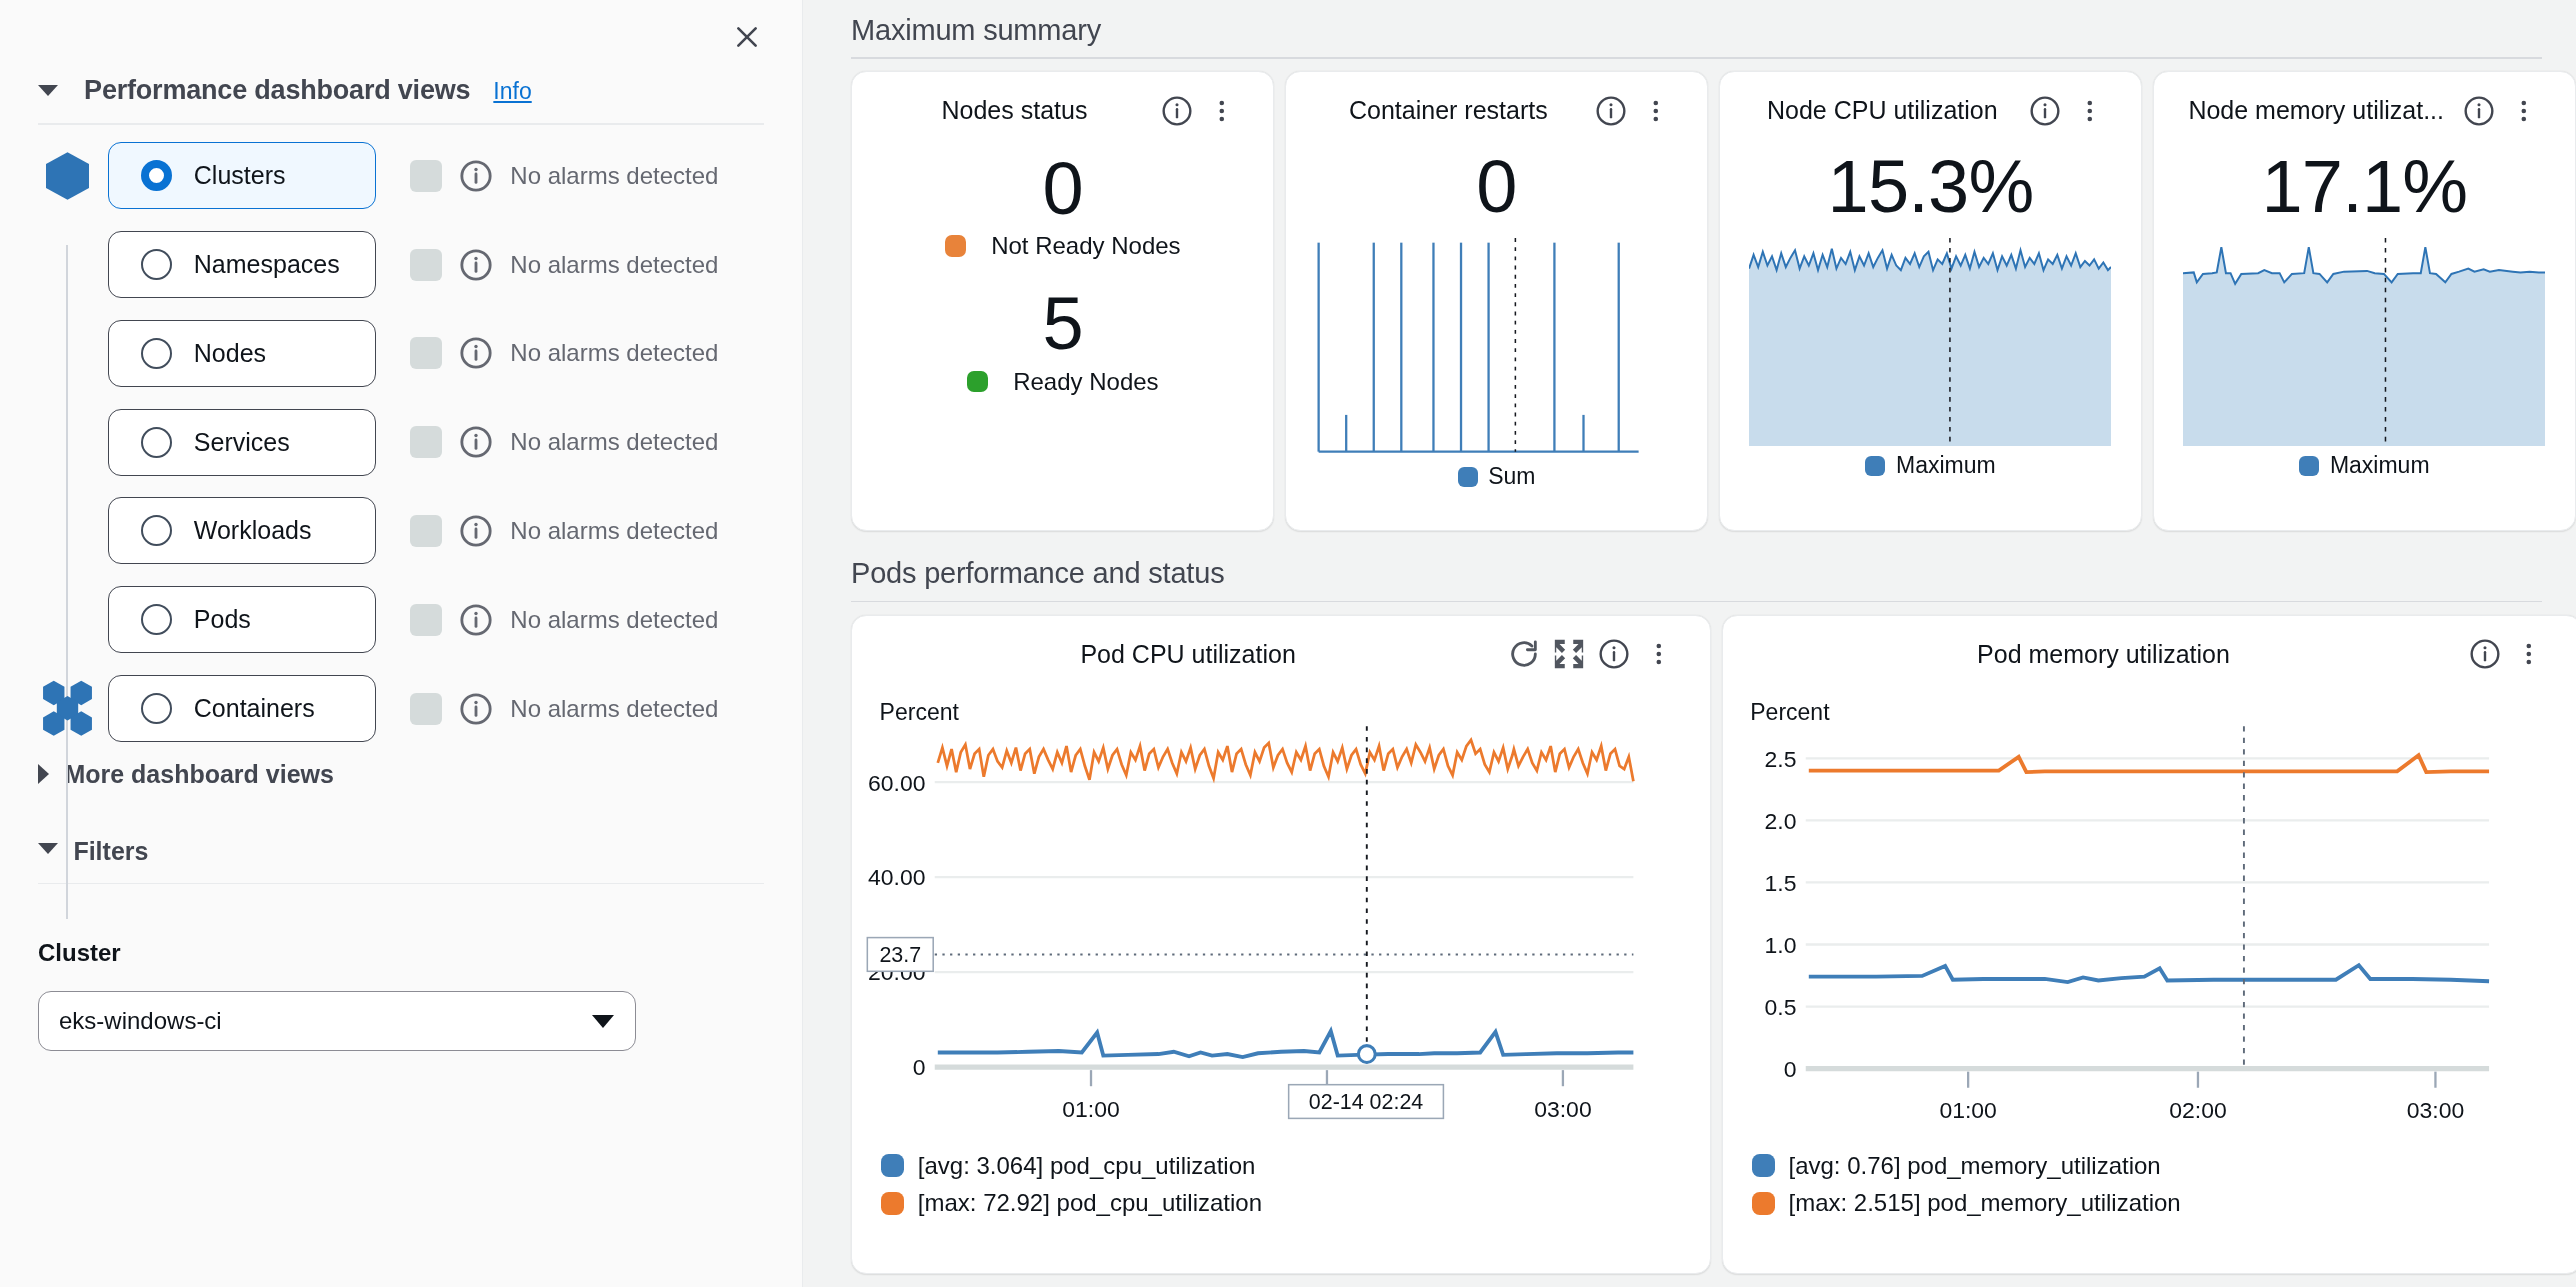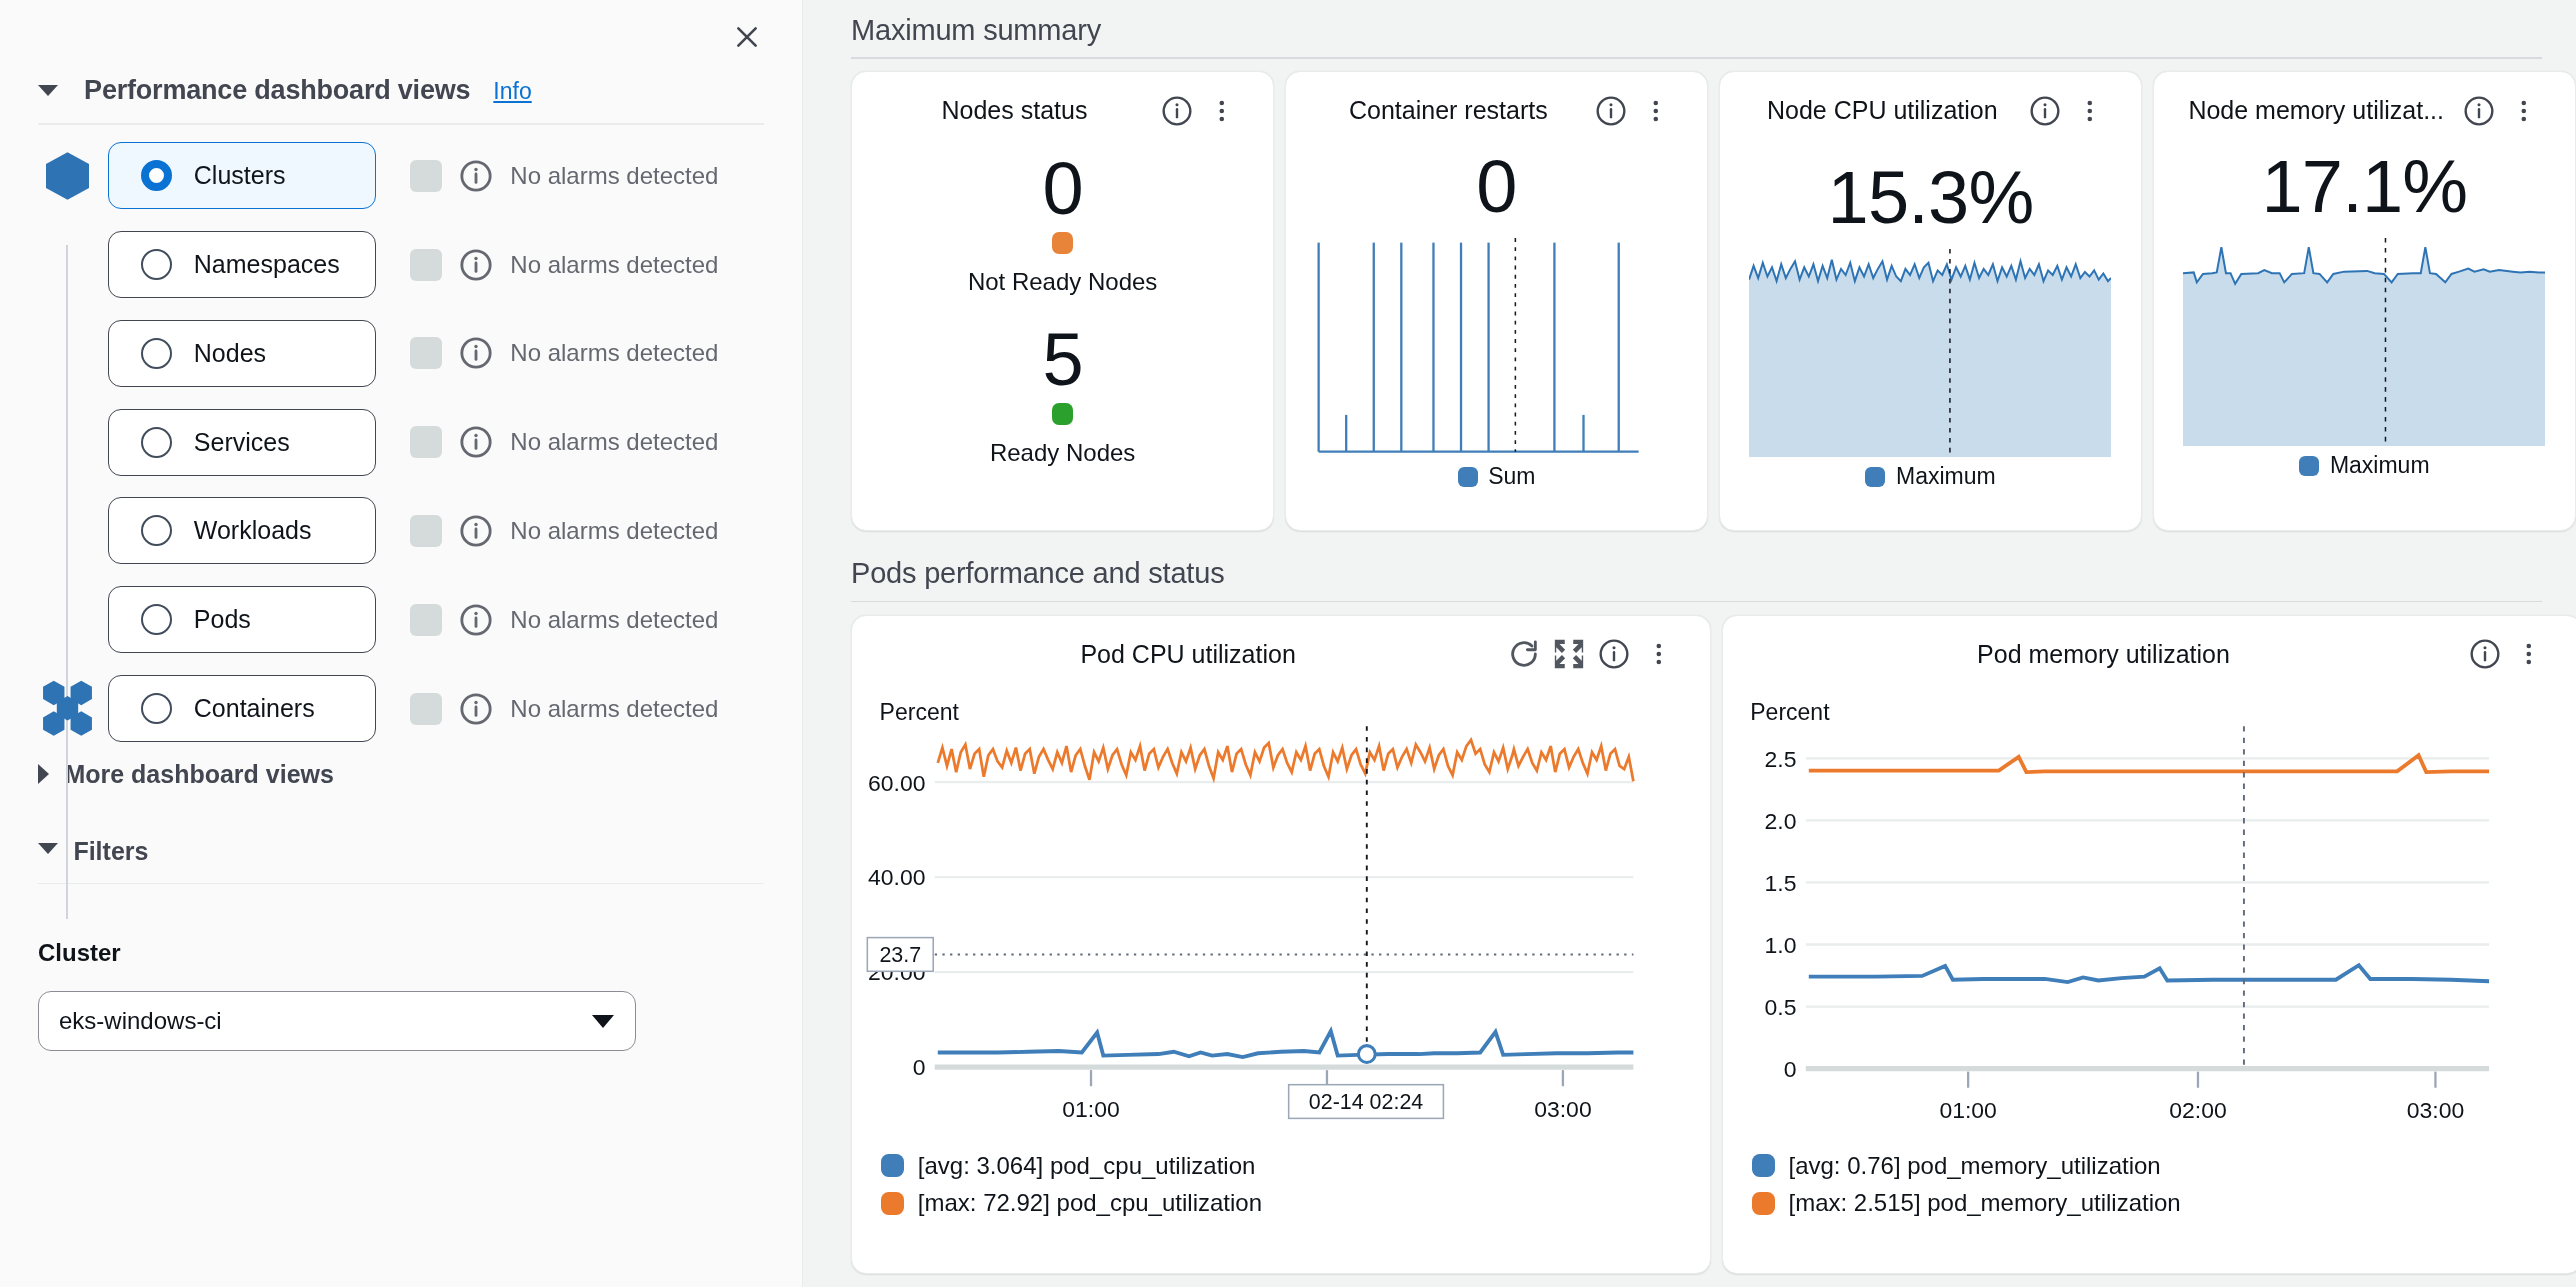--- a/index.html
+++ b/index.html
@@ -168,21 +168,21 @@
     white-space: nowrap; overflow: hidden; text-overflow: ellipsis;
   }
   .icon-btn { width: 37px; height: 37px; display:flex; align-items:center; justify-content:center; cursor: pointer; flex: none;}
   .icon-btn svg { display: block; }
 
   .big-num-wrap { text-align: center; }
   .big-num {
     font-size: 74px; font-weight: 400; color: #0f141a; line-height: 1.1;
     letter-spacing: -0.8px;
   }
-  .legend-line { display: flex; align-items: center; justify-content: center; gap: 14px; margin-top: 3.1px; flex-direction: column; }
+  .legend-line { display: flex; align-items: center; justify-content: center; gap: 25px; margin-top: 3.1px; }
   .dot { width: 21.5px; height: 21.5px; border-radius: 6.9px; flex: none; }
   .legend-txt { font-size: 24px; color: #0f141a; }
 
   .mini-chart { margin: 0 auto; }
   .mini-legend { display: flex; align-items: center; justify-content: center; gap: 10.7px; margin-top: 3.1px; }
   .mini-legend .dot { width: 20px; height: 20px; border-radius: 6.1px; }
   .mini-legend span { font-size: 23px; color: #0f141a; }
 
   
   .pods-section { margin-top: 26px; }
@@ -480,21 +480,21 @@
               </svg>
           </div>
           <div class="icon-btn">
             <svg width="27.6" height="32" viewBox="0 0 24 24" fill="#424650">
                 <circle cx="12" cy="5" r="2"></circle>
                 <circle cx="12" cy="12" r="2"></circle>
                 <circle cx="12" cy="19" r="2"></circle>
               </svg>
           </div>
         </div>
-        <div class="big-num-wrap" style="margin-top:28px;">
+        <div class="big-num-wrap" style="margin-top:17px;">
           <span class="big-num">15.3</span><span class="big-num pct">%</span>
         </div>
         <div class="mini-chart" style="width:362px;margin-top:10.7px;">
           <svg width="362" height="208" viewBox="0 0 472 272" preserveAspectRatio="none">
             <path d="M0,40 L6,22 L12,38 L18,18 L24,36 L30,24 L36,42 L42,20 L48,38 L54,26 L60,16 L66,40 L72,24 L78,36 L84,20 L90,42 L96,22 L102,38 L108,14 L114,40 L120,26 L126,34 L132,18 L138,42 L144,24 L150,36 L156,20 L162,38 L168,26 L174,16 L180,40 L186,22 L192,36 L198,42 L204,26 L210,34 L216,20 L222,38 L228,24 L234,18 L240,42 L246,28 L252,34 L258,20 L264,40 L270,24 L276,36 L282,22 L288,40 L294,18 L300,38 L306,26 L312,34 L318,20 L324,42 L330,24 L336,36 L342,22 L348,40 L354,16 L360,38 L366,26 L372,34 L378,20 L384,42 L390,28 L396,34 L402,22 L408,40 L414,24 L420,36 L426,20 L432,38 L438,30 L444,36 L450,28 L456,40 L462,32 L468,42 L472,38 L472,272 L0,272 Z" fill="#c8dcec"></path>
             <path d="M0,40 L6,22 L12,38 L18,18 L24,36 L30,24 L36,42 L42,20 L48,38 L54,26 L60,16 L66,40 L72,24 L78,36 L84,20 L90,42 L96,22 L102,38 L108,14 L114,40 L120,26 L126,34 L132,18 L138,42 L144,24 L150,36 L156,20 L162,38 L168,26 L174,16 L180,40 L186,22 L192,36 L198,42 L204,26 L210,34 L216,20 L222,38 L228,24 L234,18 L240,42 L246,28 L252,34 L258,20 L264,40 L270,24 L276,36 L282,22 L288,40 L294,18 L300,38 L306,26 L312,34 L318,20 L324,42 L330,24 L336,36 L342,22 L348,40 L354,16 L360,38 L366,26 L372,34 L378,20 L384,42 L390,28 L396,34 L402,22 L408,40 L414,24 L420,36 L426,20 L432,38 L438,30 L444,36 L450,28 L456,40 L462,32 L468,42 L472,38" fill="none" stroke="#2e74b5" stroke-width="2.6"></path>
             <line x1="262" y1="0" x2="262" y2="272" stroke="#16191f" stroke-width="2" stroke-dasharray="6,7"></line>
           </svg>
         </div>
         <div class="mini-legend">

